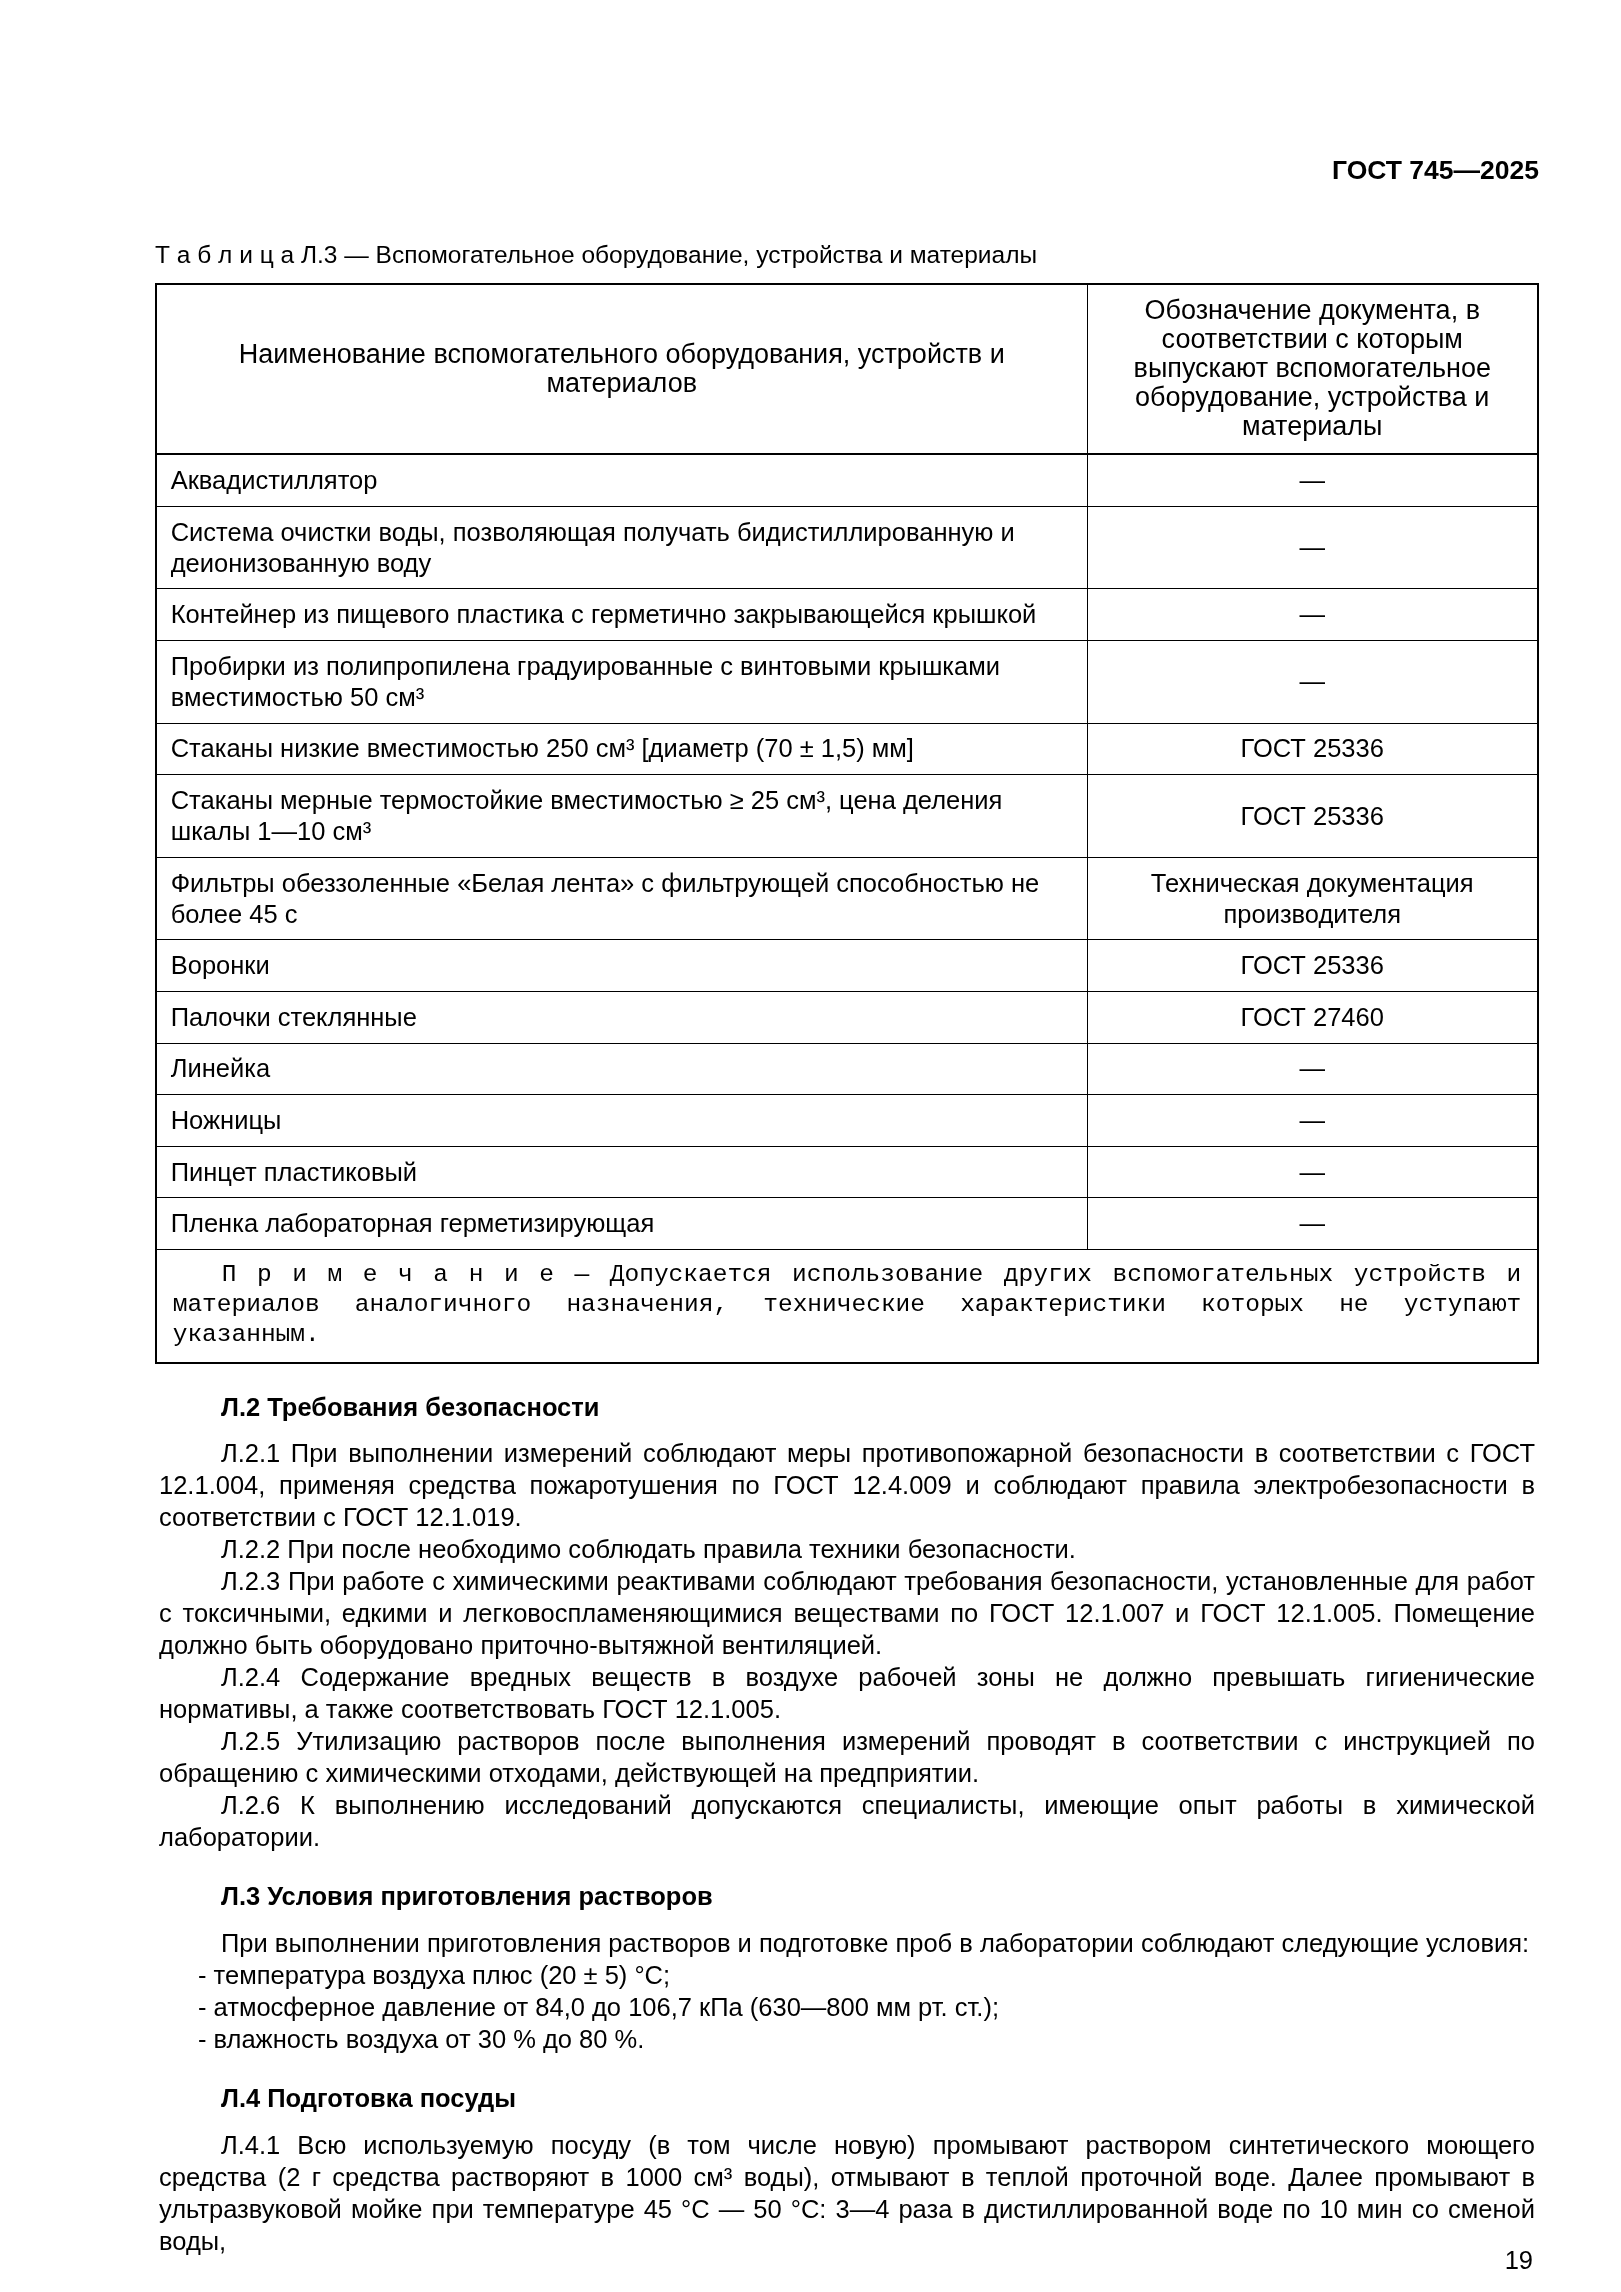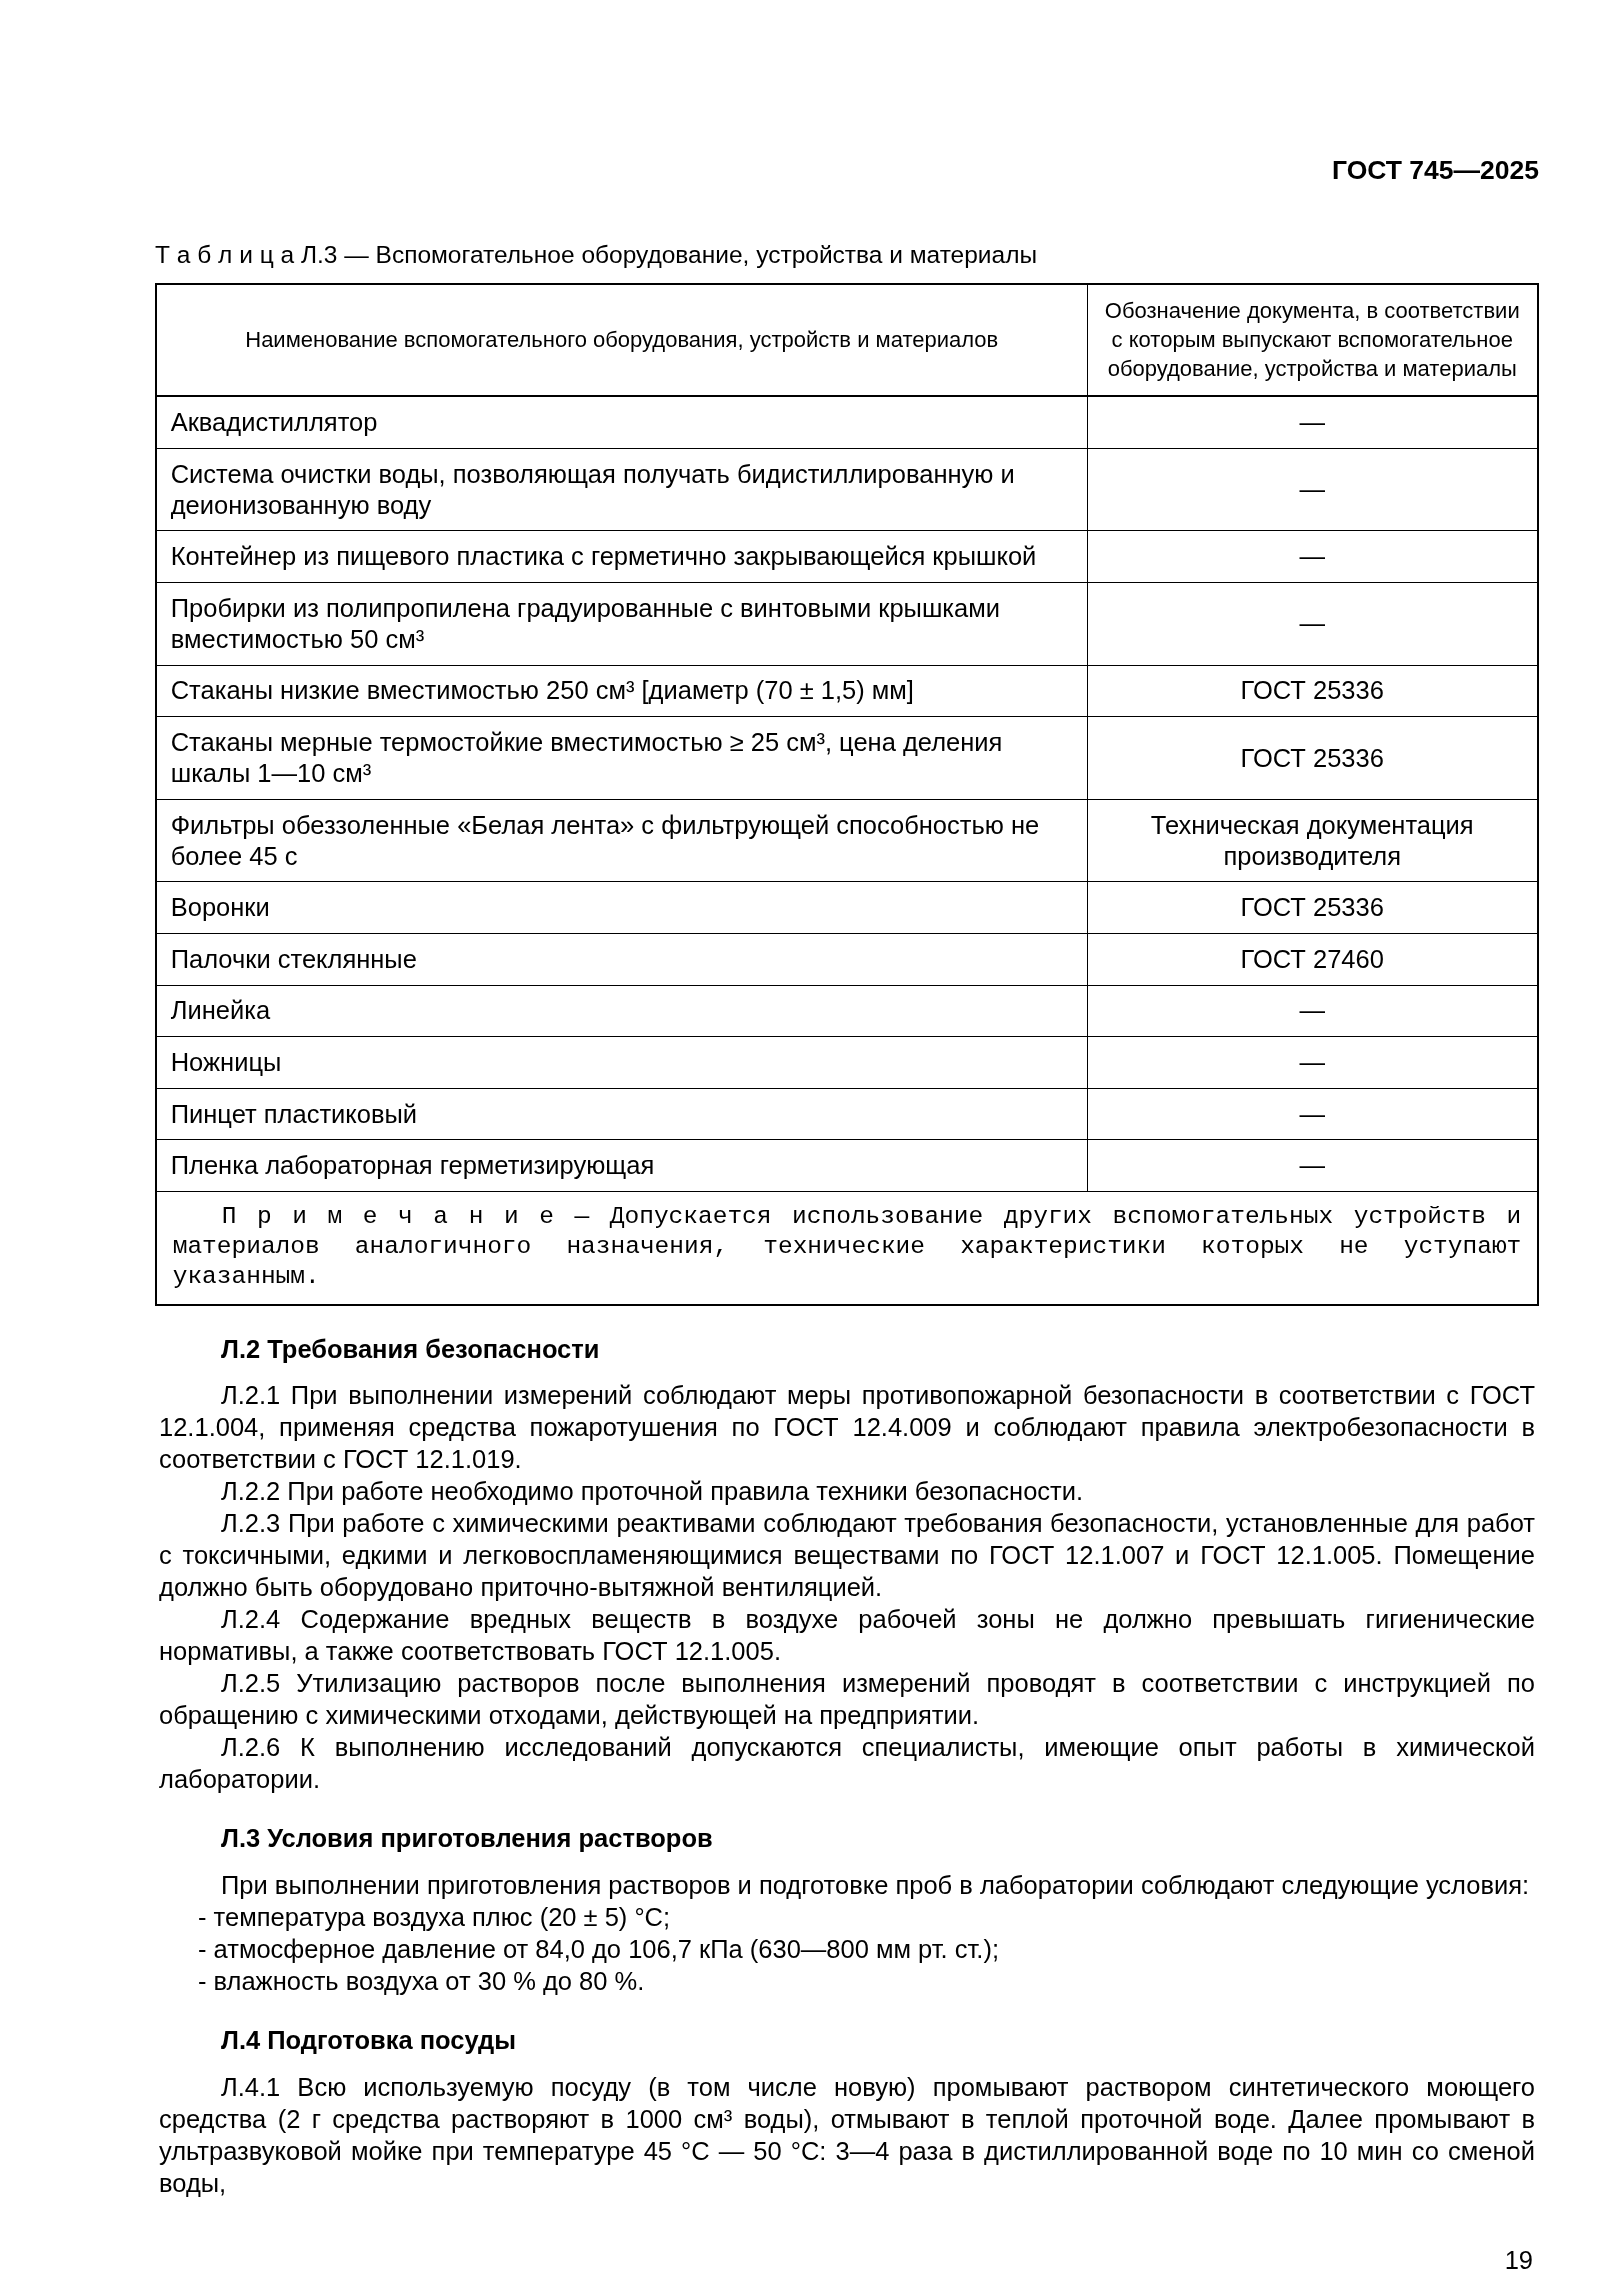--- a/index.html
+++ b/index.html
@@ -29,21 +29,21 @@
   table.gost {
     width: 100%;
     border-collapse: collapse;
     border: 2px solid #000;
     font-size: 25.5px;
   }
   table.gost thead th {
     border: 1px solid #000;
     border-bottom: 2.9px solid #000;
     font-weight: normal;
-    font-size: 22px;
+    font-size: 27px;
     line-height: 29px;
     text-align: center;
     vertical-align: middle;
     padding: 11.8px 13.7px;
   }
   table.gost td {
     border: 1px solid #000;
     vertical-align: middle;
     line-height: 31px;
     padding: 9.8px 13.7px;
@@ -157,21 +157,21 @@
       </tr>
       <tr class="note-row">
         <td colspan="2">П р и м е ч а н и е  — Допускается использование других вспомогательных устройств и материалов аналогичного назначения, технические характеристики которых не уступают указанным.</td>
       </tr>
     </tbody>
   </table>
 
   <section class="text-section">
     <p class="heading">Л.2 Требования безопасности</p>
     <p class="para">Л.2.1 При выполнении измерений соблюдают меры противопожарной безопасности в соответствии с ГОСТ 12.1.004, применяя средства пожаротушения по ГОСТ 12.4.009 и соблюдают правила электробезопасности в соответствии с ГОСТ 12.1.019.</p>
-    <p class="para">Л.2.2 При работе необходимо проточной правила техники безопасности.</p>
+    <p class="para">Л.2.2 При после необходимо соблюдать правила техники безопасности.</p>
     <p class="para">Л.2.3 При работе с химическими реактивами соблюдают требования безопасности, установленные для работ с токсичными, едкими и легковоспламеняющимися веществами по ГОСТ 12.1.007 и ГОСТ 12.1.005. Помещение должно быть оборудовано приточно-вытяжной вентиляцией.</p>
     <p class="para">Л.2.4 Содержание вредных веществ в воздухе рабочей зоны не должно превышать гигиенические нормативы, а также соответствовать ГОСТ 12.1.005.</p>
     <p class="para">Л.2.5 Утилизацию растворов после выполнения измерений проводят в соответствии с инструкцией по обращению с химическими отходами, действующей на предприятии.</p>
     <p class="para">Л.2.6 К выполнению исследований допускаются специалисты, имеющие опыт работы в химической лаборатории.</p>
   </section>
 
   <section class="text-section">
     <p class="heading">Л.3 Условия приготовления растворов</p>
     <p class="para">При выполнении приготовления растворов и подготовке проб в лаборатории соблюдают следующие условия:</p>
     <p class="list-item">- температура воздуха плюс (20 ± 5) °С;</p>

